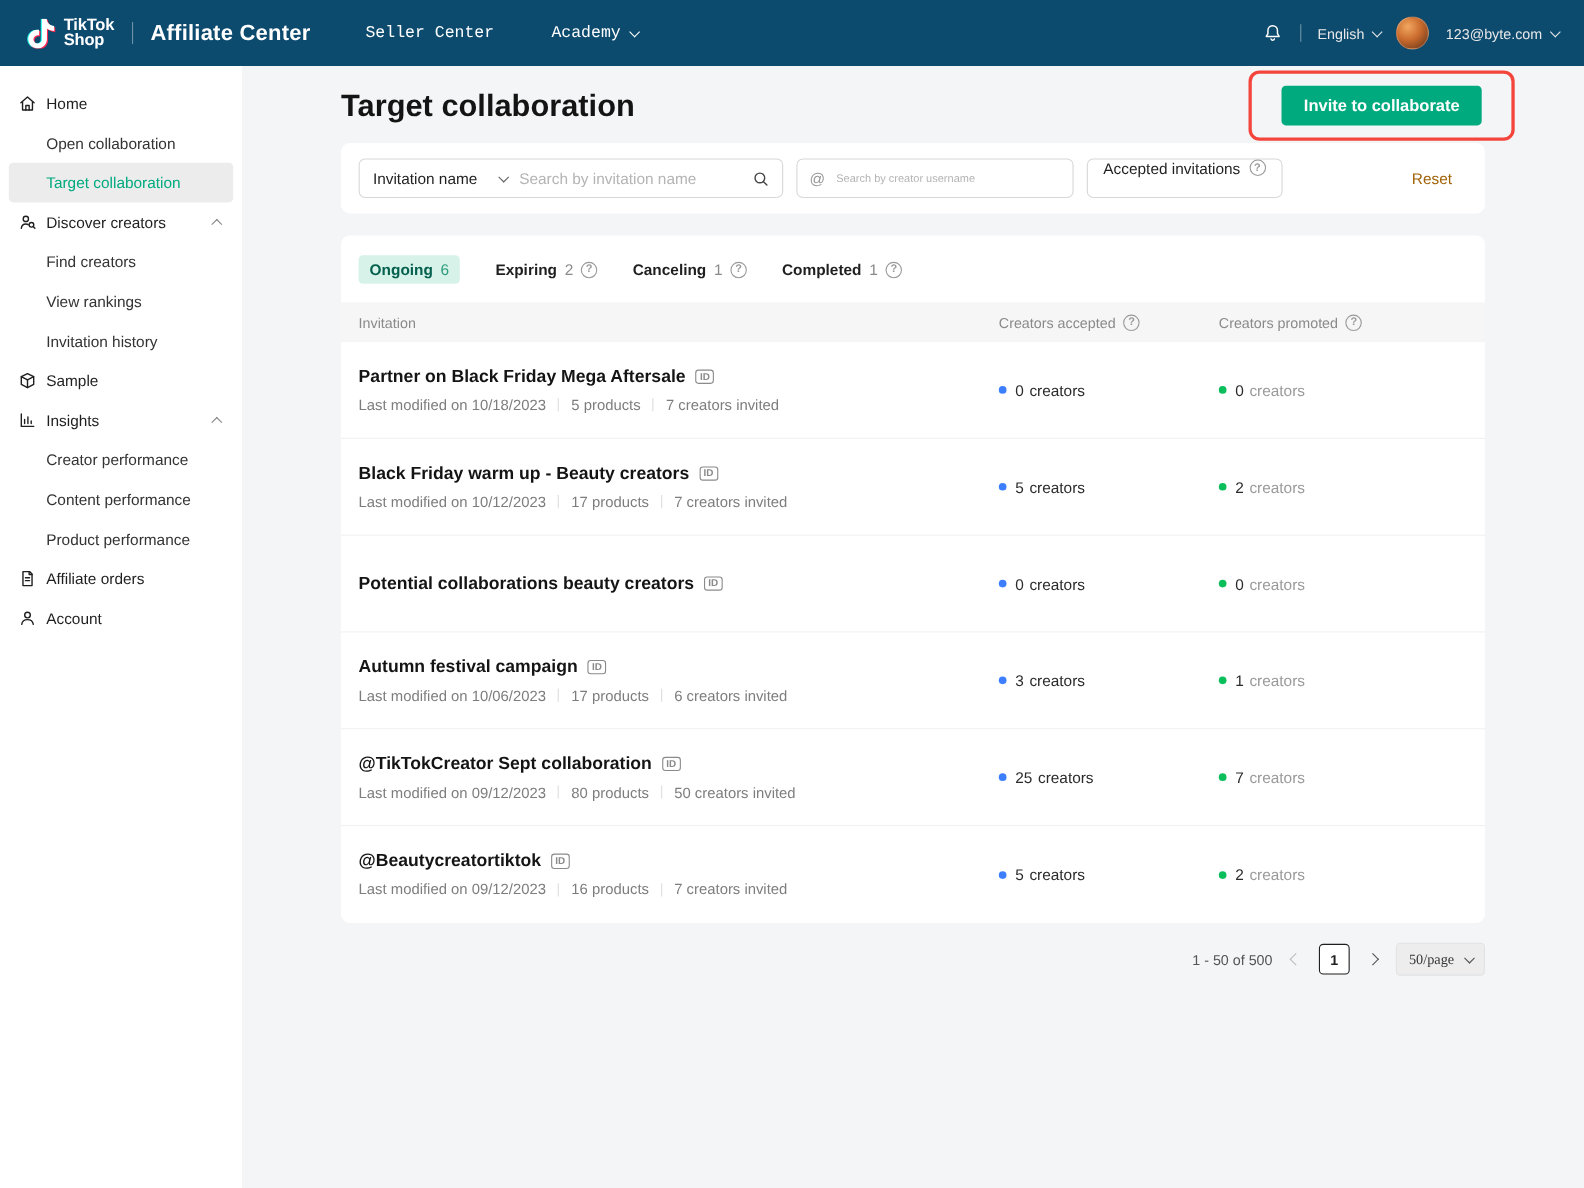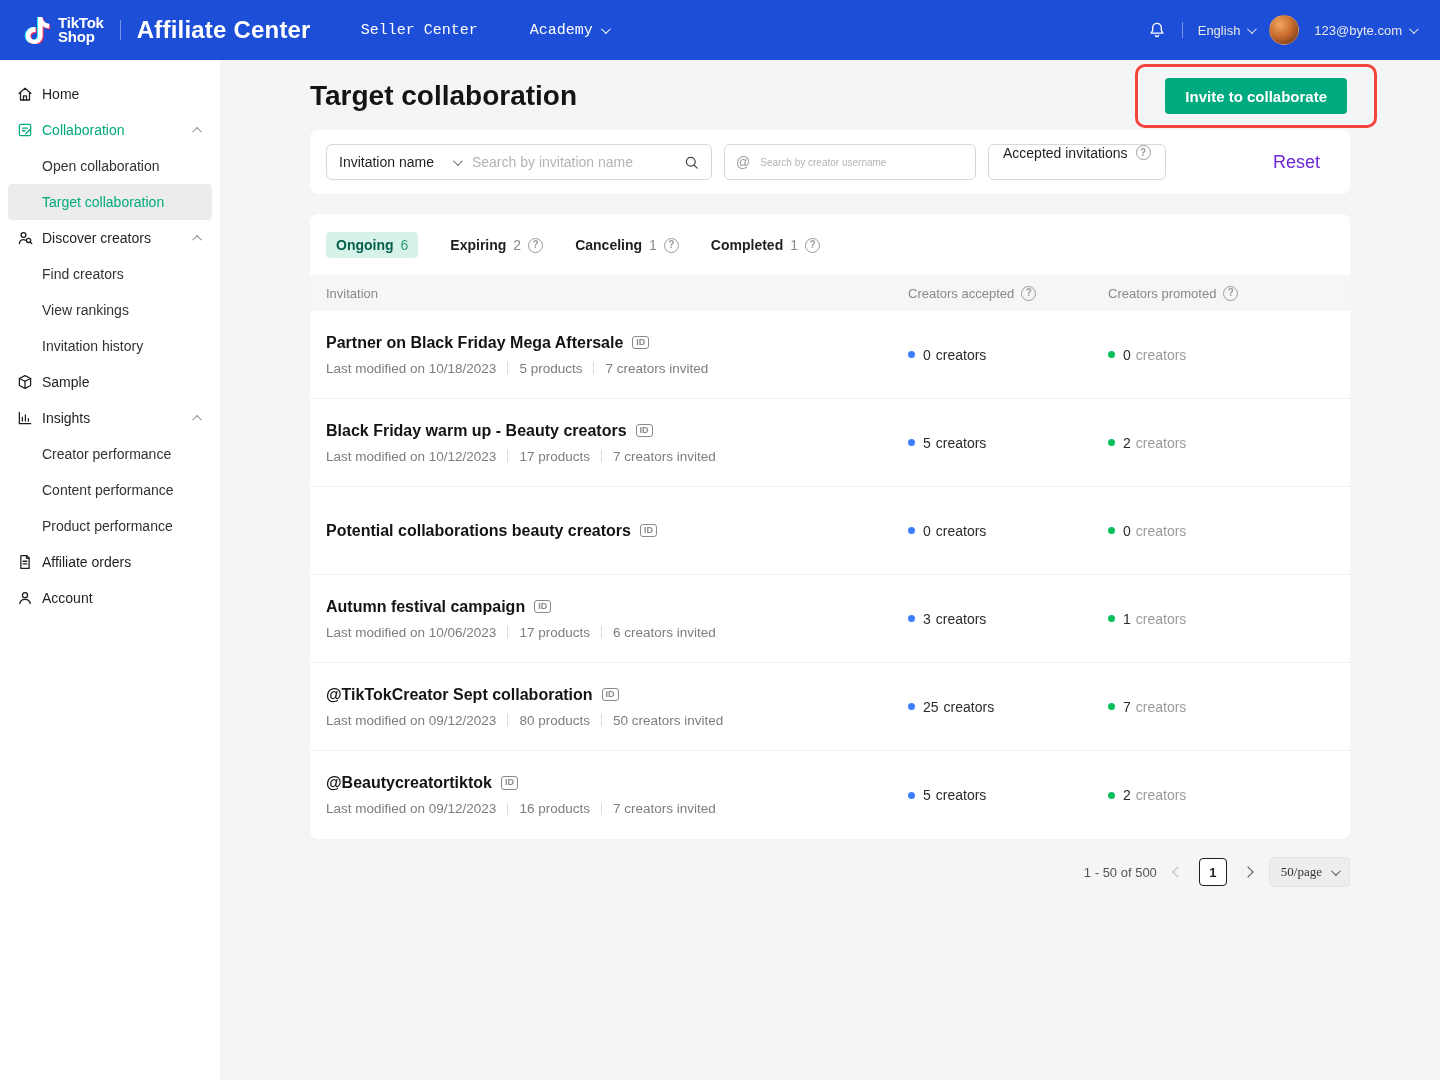--- a/index.html
+++ b/index.html
@@ -11,28 +11,28 @@
     --dot-green:#0ABF5B;
   }
   *{box-sizing:border-box;}
   html,body{margin:0;padding:0;}
   body{
     width:1440px;height:1080px;overflow:hidden;
     font-family:"Liberation Sans","DejaVu Sans",sans-serif;
     background:#f4f5f6;color:#1f1f1f;
   }
   
-  .topbar{height:60px;background:#1d4ed8;display:flex;align-items:center;justify-content:space-between;padding:0 24px;color:#fff;gap:45px;}
+  .topbar{height:60px;background:#0c4a6e;display:flex;align-items:center;justify-content:space-between;padding:0 24px;color:#fff;gap:45px;}
   .tb-left,.tb-right{display:flex;align-items:center;}
   .logo{display:flex;align-items:center;gap:7px;}
   .logo svg{width:27px;height:27px;}
   .logo-text{font-weight:800;font-size:15px;line-height:0.95;letter-spacing:-0.2px;}
   .logo-text span{display:block;}
   .tb-divider{width:1px;height:20px;background:rgba(255,255,255,.4);margin:0 16px;}
-  .app-title{font-size:24px;font-weight:700;letter-spacing:.2px;}
+  .app-title{font-size:20px;font-weight:700;letter-spacing:.2px;}
   .tb-nav{display:flex;align-items:center;gap:52px;margin-left:50px;font-family:Liberation Mono, monospace;}
   .tb-link{display:flex;align-items:center;gap:8px;font-size:15px;font-weight:500;color:#fff;cursor:pointer;}
   .tb-right{gap:15px;}
   .tb-small{display:flex;align-items:center;gap:7px;font-size:13px;color:#e8e8e8;cursor:pointer;}
   .bell{display:flex;cursor:pointer;}
   .tb-divider2{width:1px;height:16px;background:rgba(255,255,255,.4);}
   .avatar{width:30px;height:30px;border-radius:50%;background:radial-gradient(circle at 35% 30%,#f2a75f 0%,#c96b2e 45%,#5d2f14 100%);border:1px solid rgba(255,255,255,.25);cursor:pointer;flex-shrink:0;}
   
   .chev{display:inline-block;width:7px;height:7px;border-right:1.6px solid currentColor;border-bottom:1.6px solid currentColor;flex-shrink:0;}
   .chev.down{transform:rotate(45deg) translateY(-2px);}
@@ -63,21 +63,21 @@
   .combo-select{display:flex;align-items:center;gap:19px;height:100%;padding:0 10px 0 12px;border:none;background:none;font-size:14px;font-family:Liberation Sans, sans-serif;color:#1f1f1f;cursor:pointer;}
   .combo-select .chev{color:#666;}
   .combo-input{border:none;outline:none;flex:1;min-width:0;font-size:14px;font-family:inherit;color:#333;background:transparent;}
   input::placeholder{color:#b4b4b4;}
   .search-ic{display:flex;padding:0 11px;color:#444;cursor:pointer;}
   .filter-username{display:flex;align-items:center;gap:8px;border:1px solid #d8d8d8;border-radius:6px;height:36px;width:252px;padding:0 11px;background:#fff;}
   .at-prefix{color:#9a9a9a;font-size:14px;}
   .filter-username input{border:none;outline:none;flex:1;min-width:0;font-size:10px;font-family:inherit;background:transparent;}
   .filter-select{display:flex;align-items:flex-start;gap:8px;border:1px solid #d8d8d8;border-radius:6px;height:36px;padding:0 14px;background:#fff;font-size:14px;font-family:inherit;color:#1f1f1f;cursor:pointer;}
   .qicon{width:15px;height:15px;border:1.2px solid #9a9a9a;color:#9a9a9a;border-radius:50%;font-size:10px;font-weight:600;display:inline-flex;align-items:center;justify-content:center;flex-shrink:0;line-height:1;}
-  .reset{margin-left:auto;color:#6d28d9;font-size:18px;cursor:pointer;padding-right:14px;}
+  .reset{margin-left:auto;color:#a16207;font-size:14px;cursor:pointer;padding-right:14px;}
   
   .table-card{margin-top:20px;overflow:hidden;padding-bottom:0;}
   .tabs{display:flex;align-items:center;gap:32px;padding:18px 16px 17px;}
   .tab{display:flex;align-items:center;gap:7px;font-size:14px;font-weight:600;color:#1f1f1f;cursor:pointer;}
   .tab .tab-count{color:#8a8a8a;font-weight:400;}
   .tab.active{background:var(--accent-light);border-radius:4px;padding:5px 10px;color:#05604d;}
   .tab.active .tab-count{color:#2f9b7c;}
   .thead{display:flex;align-items:center;background:#f6f6f7;height:36px;padding:0 16px;font-size:13px;color:#8a8a8a;}
   .th-inv{flex:1;}
   .th-acc{width:200px;display:flex;align-items:center;gap:7px;}
@@ -159,29 +159,20 @@
 
   <aside class="sidebar">
     <div class="side-item">
       <svg class="sic" viewBox="0 0 24 24">
           <path d="M4 11.2 12 4.2l8 7"></path>
           <path d="M6 9.8V20h12V9.8"></path>
           <path d="M10 20v-5.5h4V20"></path>
         </svg>
       <span class="side-label">Home</span>
     </div>
-    <div class="side-item active-section">
-      <svg class="sic" viewBox="0 0 24 24">
-          <rect x="4.5" y="4.5" width="15" height="15" rx="2"></rect>
-          <path d="M8.5 9.5h7M8.5 13h3.5"></path>
-          <path d="M13 17l5.3-5.3"></path>
-        </svg>
-      <span class="side-label">Collaboration</span>
-      <i class="chev up"></i>
-    </div>
     <div class="side-sub">
       <span>Open collaboration</span>
     </div>
     <div class="side-sub active">
       <span>Target collaboration</span>
     </div>
     <div class="side-item">
       <svg class="sic" viewBox="0 0 24 24">
           <circle cx="10" cy="8" r="3.2"></circle>
           <path d="M4.5 19.5c.4-3.4 2.8-5.3 5.5-5.3 1 0 2 .2 2.8.8"></path>

